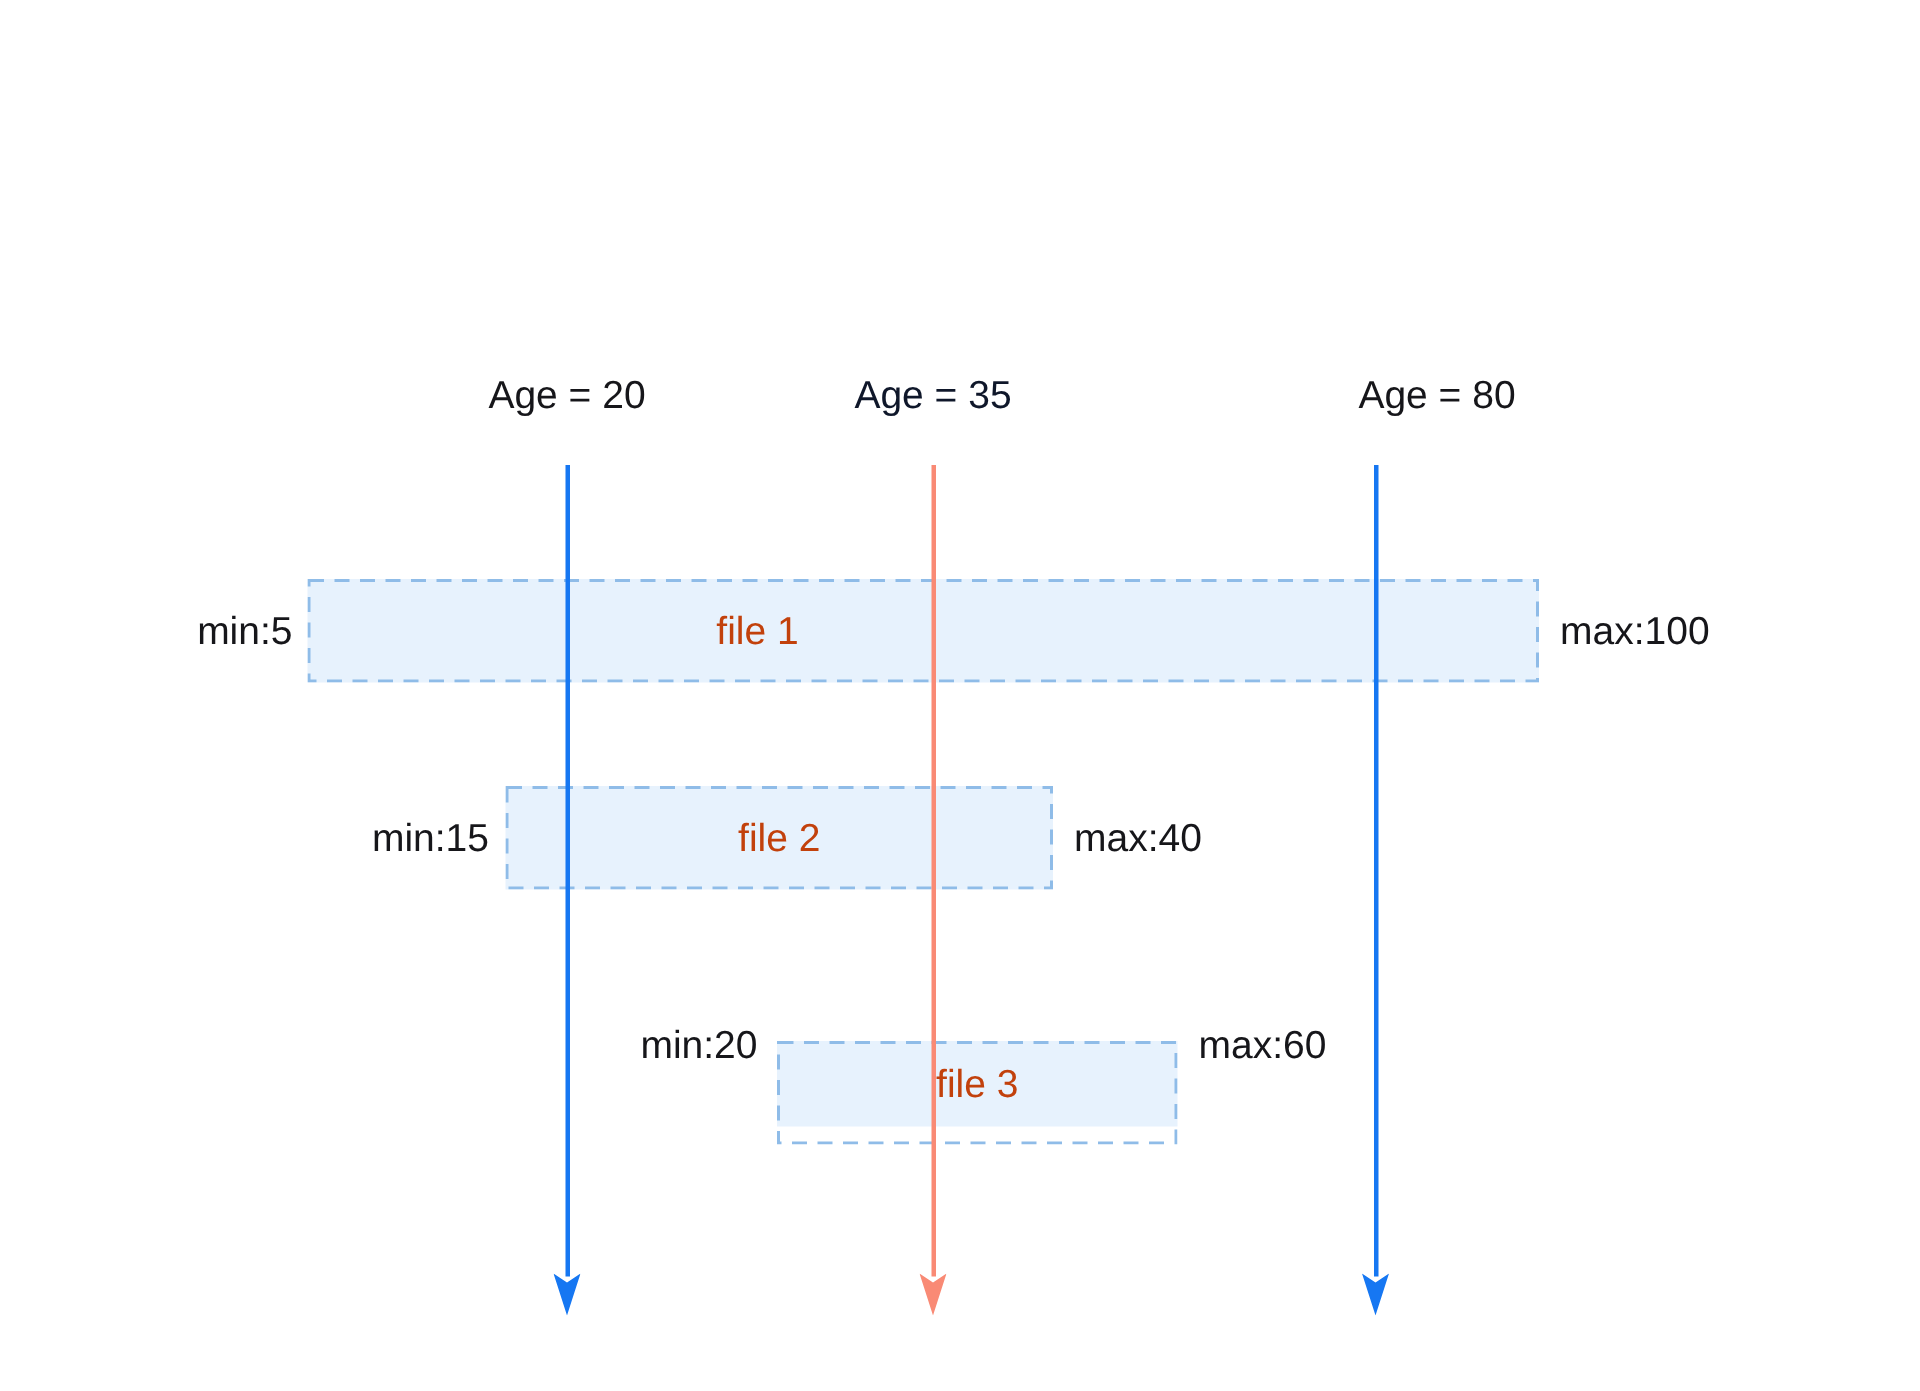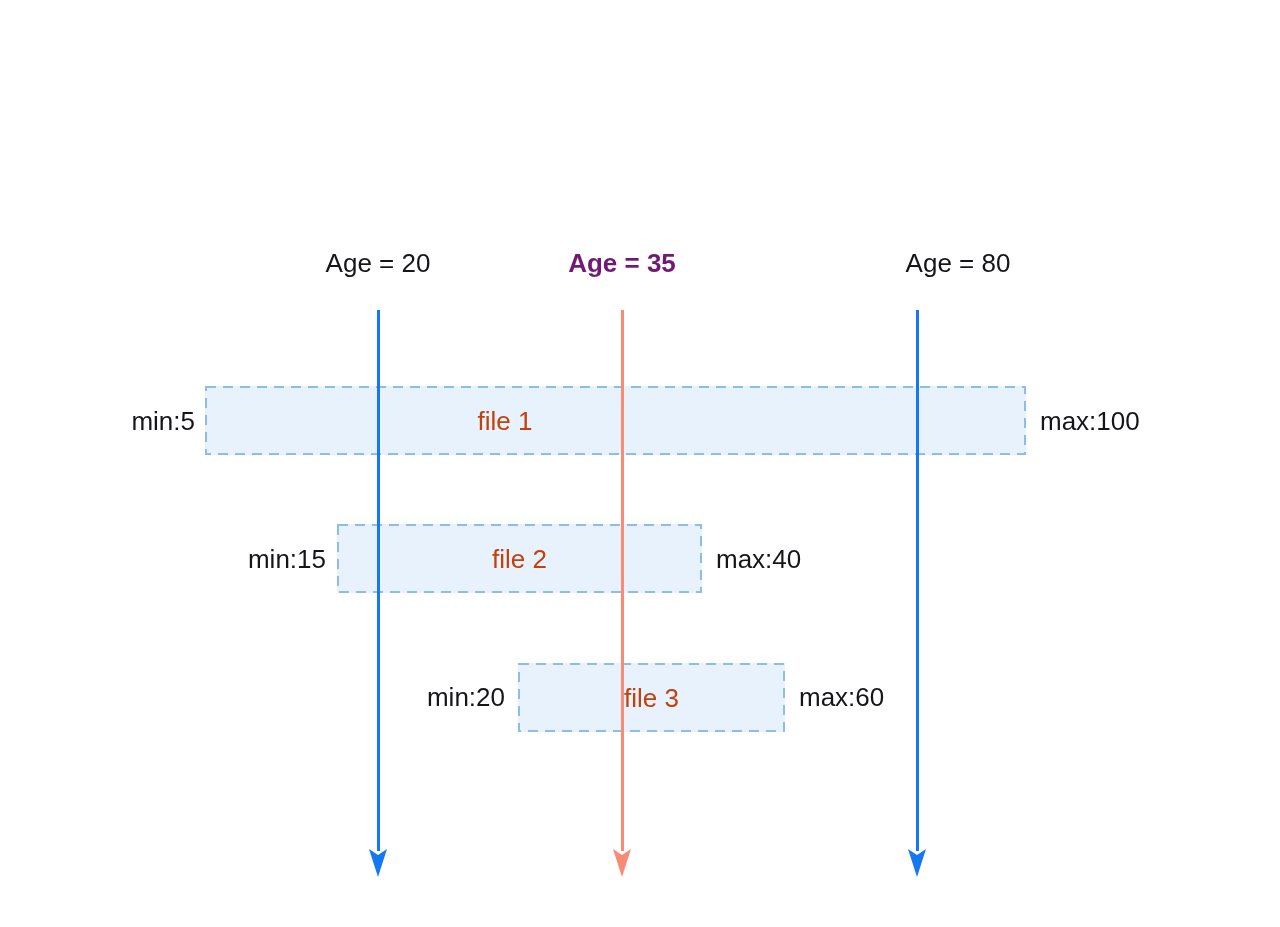--- a/index.html
+++ b/index.html
@@ -29,21 +29,21 @@
   }
   .age-label {
     position: absolute;
     top: 248px;
     transform: translateX(-50%);
     font-size: 26px;
     font-weight: 400;
     color: #16161a;
     white-space: nowrap;
   }
-  .age-label.coral { color: #701a75; font-weight: bold; }
+  .age-label.coral { color: #0f172a; }
   .vline {
     position: absolute;
     top: 310px;
     width: 3px;
     height: 541px;
   }
   .vline.blue  { background: #1677f2; }
   .vline.coral { background: #f98a75; }
   .arrowhead {
     position: absolute;
@@ -99,21 +99,21 @@
   <div class="range-label min" style="right:954px; top:559px;">min:15</div>
   <div class="file-box" style="left:337px; top:524px; width:365px; height:69px;">
     <svg class="box-rect" width="365" height="69">
       <rect x="1" y="1" width="363" height="67" fill="none" stroke="#8fbce8" stroke-width="2" stroke-dasharray="10 7"></rect>
     </svg>
     <span class="file-name" style="left:50%;">file 2</span>
   </div>
   <div class="range-label" style="left:716px; top:559px;">max:40</div>
 
   <div class="range-label min" style="right:775px; top:697px;">min:20</div>
-  <div class="file-box" style="left:518px; top:663px; width:267px; height:69px;">
+  <div class="file-box" style="left:518px; top:694px; width:267px; height:57px;">
     <svg class="box-rect" width="267" height="69">
       <rect x="1" y="1" width="265" height="67" fill="none" stroke="#8fbce8" stroke-width="2" stroke-dasharray="10 7"></rect>
     </svg>
     <span class="file-name" style="left:50%;">file 3</span>
   </div>
   <div class="range-label" style="left:799px; top:697px;">max:60</div>
 
   <div class="vline blue" style="left:376.5px;"></div>
   <svg class="arrowhead" style="left:369px;" viewBox="0 0 18 28">
     <polygon points="0,0 9,6 18,0 9,28" fill="#1677f2"></polygon>

